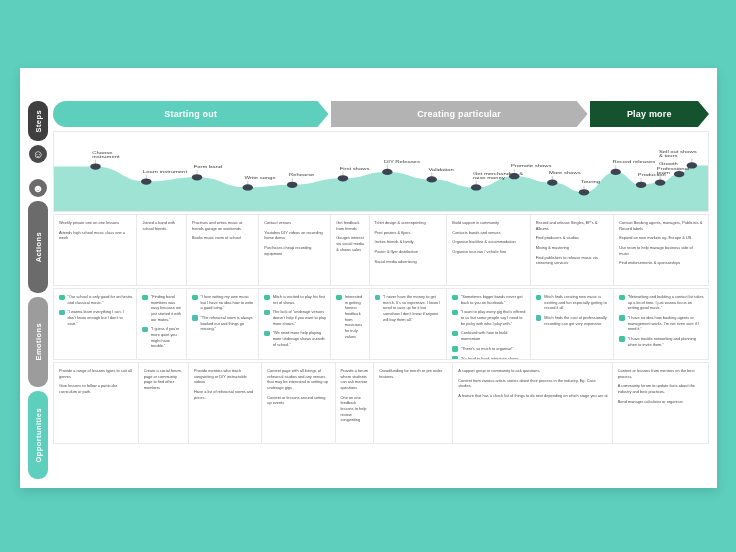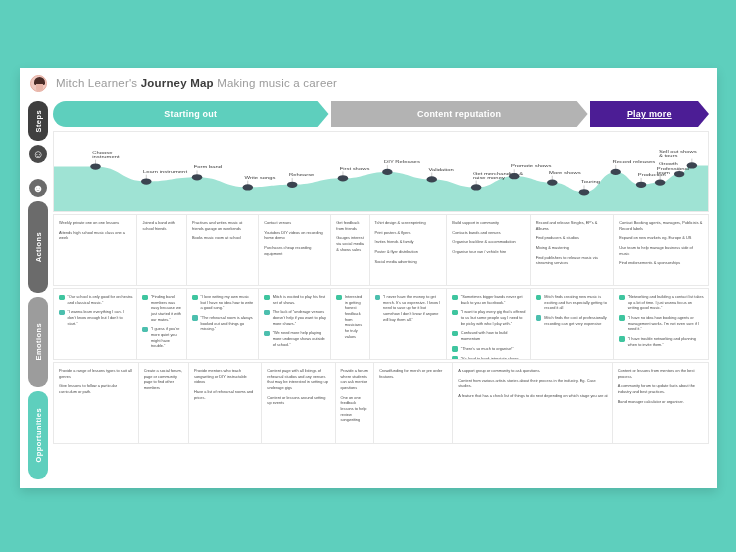--- a/index.html
+++ b/index.html
@@ -90,28 +90,20 @@
   .emo p { font-size:3.9px; line-height:1.45; color:#4a4a4a; }
 
   .bottom-strip{ position:absolute; left:0; right:0; bottom:0; height:14px; background:#5ecfbd;}
 </style>
 </head>
 <body>
 
 <div class="canvas">
   <div class="board">
 
-    <div class="hdr">
-      <div class="avatar"></div>
-      <div class="hdr-title">
-        <span>Mitch Learner's</span>
-        <b>Journey Map</b>
-        <span class="tail">Making music a career</span>
-      </div>
-    </div>
 
     <div class="rail">
       <div class="rail-seg rail-steps">
         <span>Steps</span>
       </div>
       <div class="rail-icon ri1">☺</div>
       <div class="rail-icon ri2">☻</div>
       <div class="rail-seg rail-actions">
         <span>Actions</span>
       </div>
@@ -121,23 +113,23 @@
       <div class="rail-seg rail-opps">
         <span>Opportunities</span>
       </div>
     </div>
 
     <div class="steps" id="steps-band">
         <div class="chev" style="flex: 30 0 0px; background: rgb(94, 207, 189);">
           <span>Starting out</span>
         </div>
         <div class="chev" style="flex: 28 0 0px; background: rgb(179, 179, 179);">
-          <span>Content reputation</span>
-        </div>
-        <div class="chev" style="flex: 13 0 0px; background: #4c1d95; text-decoration: underline;">
+          <span>Creating particular</span>
+        </div>
+        <div class="chev" style="flex: 13 0 0px; background: #14532d;">
           <span>Play more</span>
         </div>
       </div>
 
     <div class="chart">
       <svg id="curve-svg" viewBox="0 0 400 81" preserveAspectRatio="none">
           <path d="M 0 35.4 L 25.4 35.4 C 40.9 35.4, 40.9 50.8, 56.4 50.8 C 72.0 50.8, 72.0 46.4, 87.5 46.4 C 103.0 46.4, 103.0 56.8, 118.5 56.8 C 132.1 56.8, 132.1 54.1, 145.7 54.1 C 161.2 54.1, 161.2 47.5, 176.7 47.5 C 190.3 47.5, 190.3 40.9, 203.9 40.9 C 217.5 40.9, 217.5 48.6, 231.0 48.6 C 244.6 48.6, 244.6 56.8, 258.2 56.8 C 269.8 56.8, 269.8 45.3, 281.5 45.3 C 293.1 45.3, 293.1 51.9, 304.8 51.9 C 314.5 51.9, 314.5 61.8, 324.2 61.8 C 333.9 61.8, 333.9 40.9, 343.6 40.9 C 351.3 40.9, 351.3 54.1, 359.1 54.1 C 364.9 54.1, 364.9 51.9, 370.7 51.9 C 376.5 51.9, 376.5 43.1, 382.4 43.1 C 386.2 43.1, 386.2 34.3, 390.1 34.3 L 400 34.3 L 400 81 L 0 81 Z" fill="#9fe3d4"></path>
           <line x1="25.400000000000002" y1="35.4" x2="25.400000000000002" y2="28.4" stroke="#9a9a9a" stroke-width=".4"></line>
           <circle cx="25.400000000000002" cy="35.4" r="3.2" fill="#3b4450"></circle>
           <text class="nodelabel" x="23.400000000000002" y="22.4"><tspan x="23.400000000000002" dy="0">Choose</tspan><tspan x="23.400000000000002" dy="4">instrument</tspan></text>

